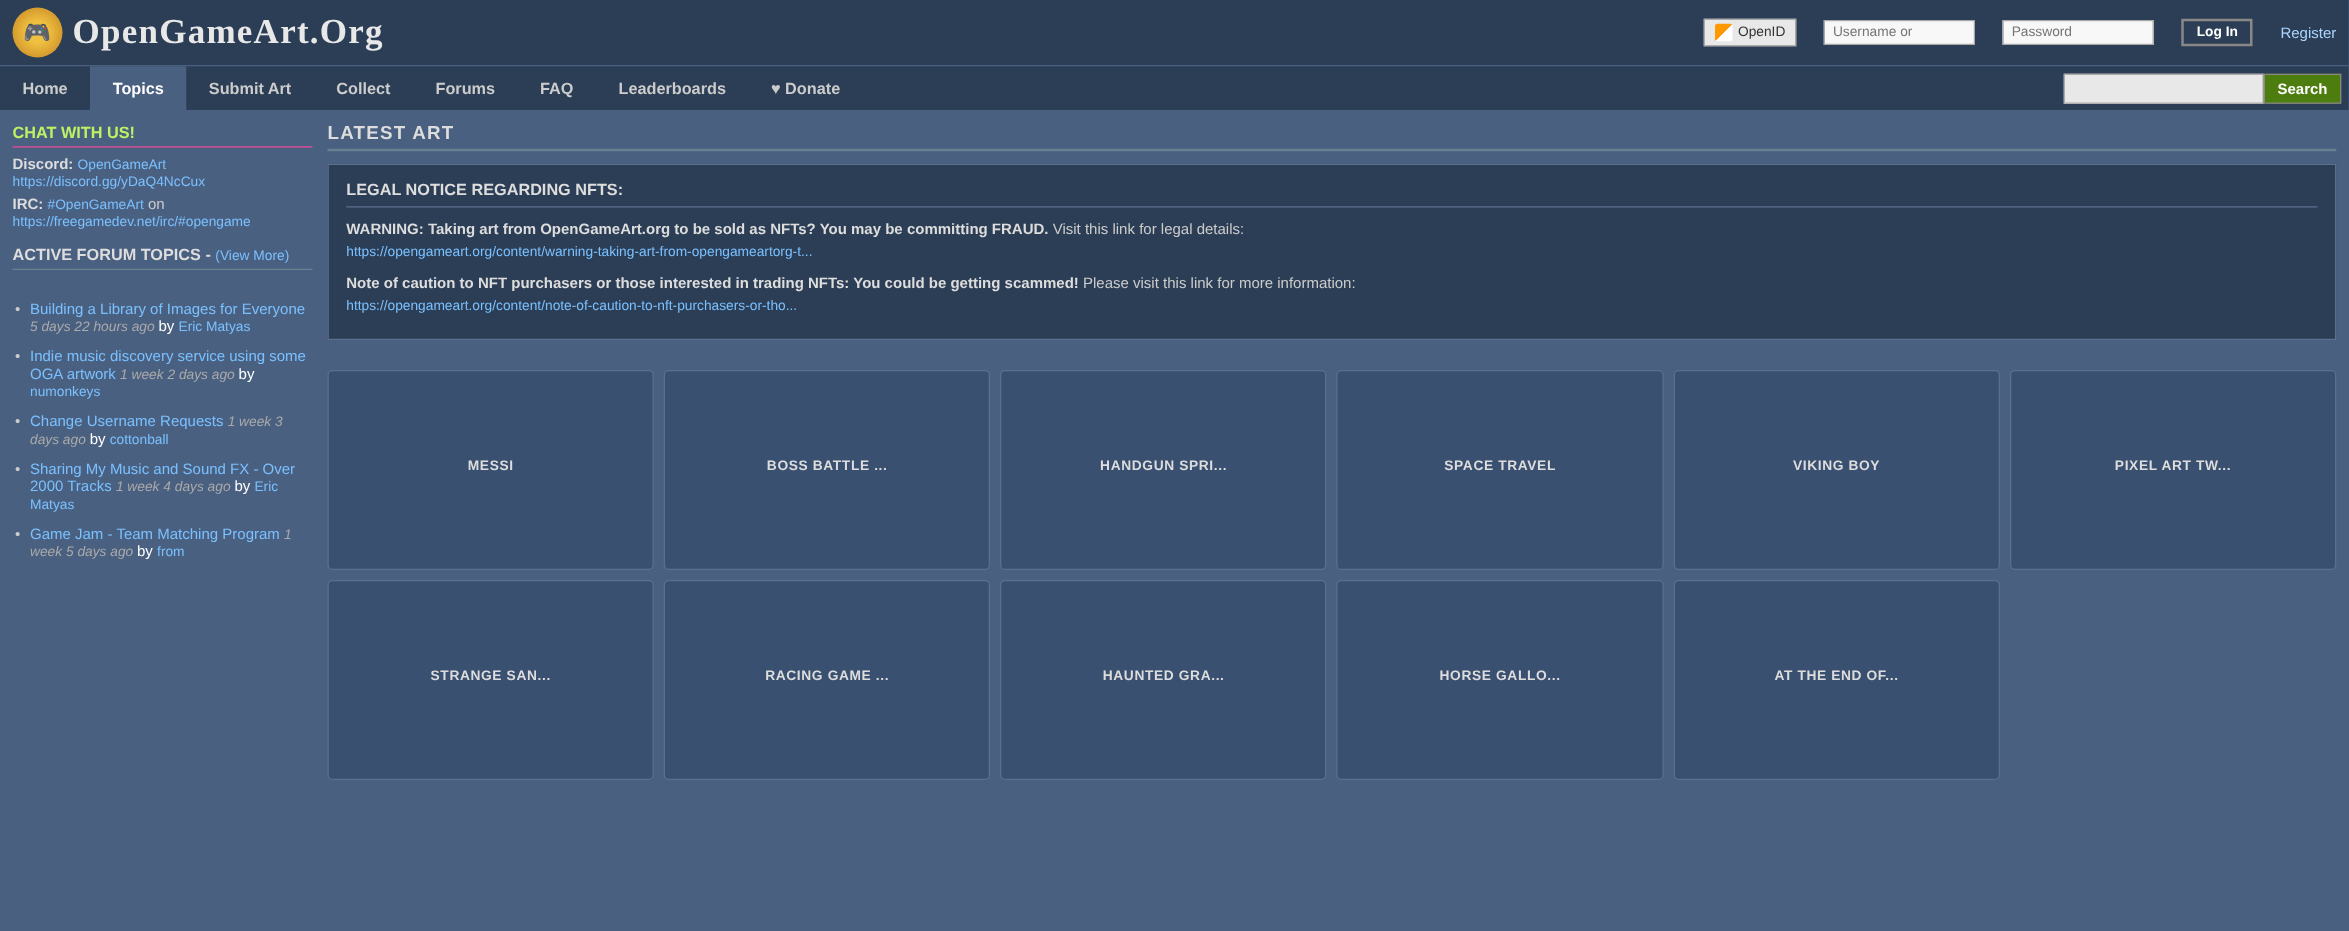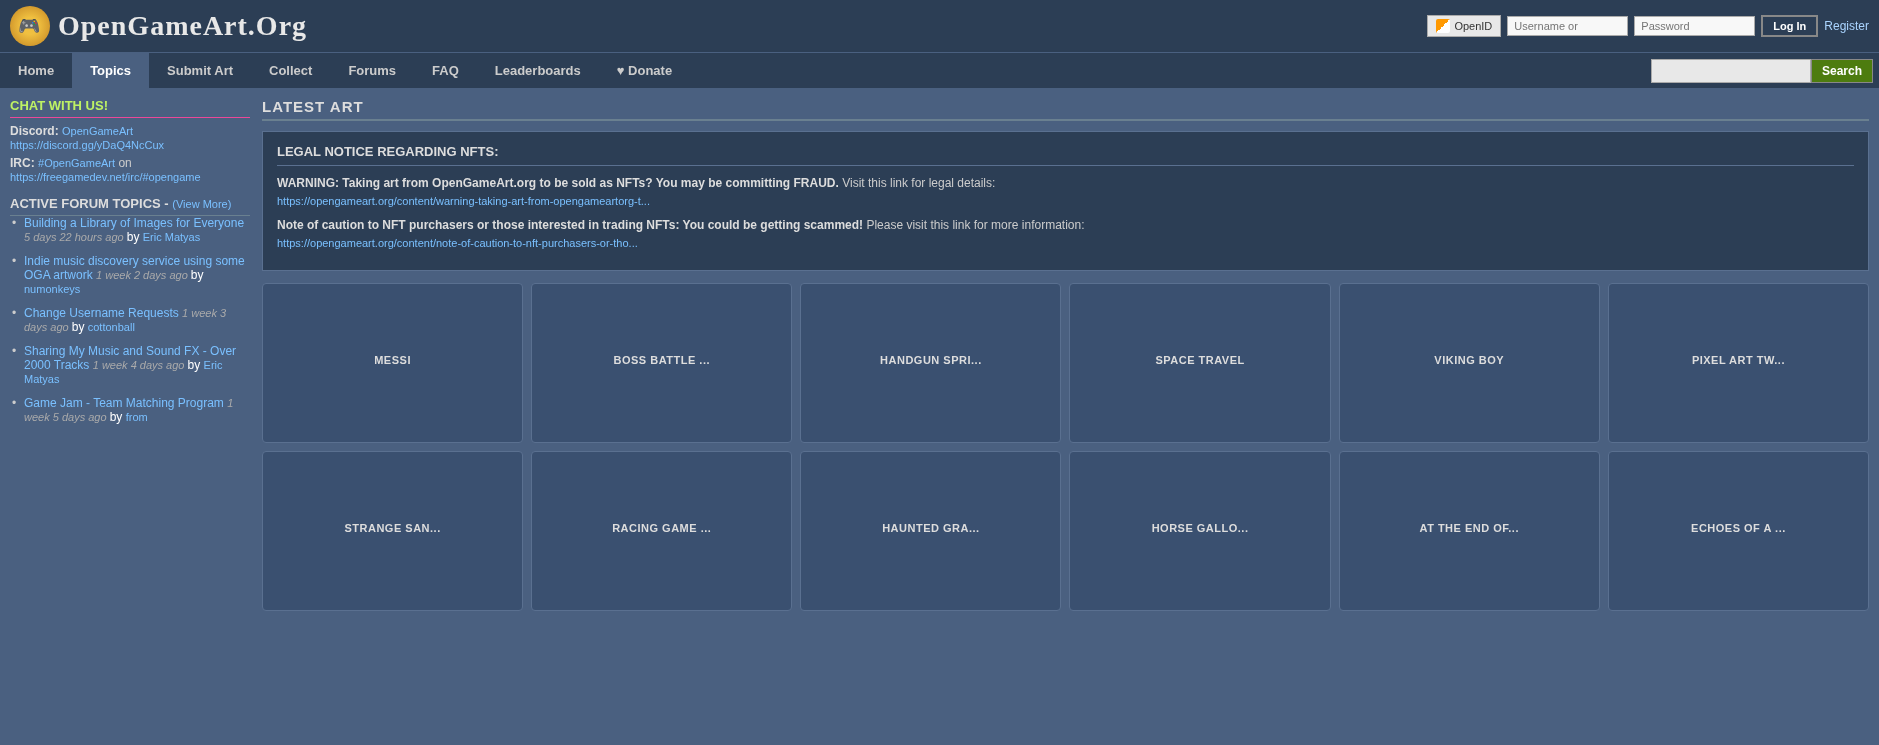--- a/index.html
+++ b/index.html
@@ -3,21 +3,21 @@
   <meta charset="utf-8">
   <style>
     * { box-sizing: border-box; margin: 0; padding: 0; }
     body { font-family: Arial, sans-serif; font-size: 13px; background: #4a6080; color: #fff; min-width: 1200px; }
 
     
     #header { background: #2c3e55; display: flex; align-items: center; padding: 6px 10px; justify-content: space-between; }
     #logo-area { display: flex; align-items: center; gap: 8px; }
     #logo-icon { width: 40px; height: 40px; background: radial-gradient(circle, #f0c040 30%, #c08020 100%); border-radius: 50%; display: flex; align-items: center; justify-content: center; font-size: 18px; font-weight: bold; color: #2c3e55; flex-shrink: 0; }
     #site-title { font-size: 28px; font-weight: bold; color: #e8e8e8; letter-spacing: 1px; font-family: Georgia, serif; }
-    #header-right { display: flex; align-items: center; gap: 6px; }
+    #header-right { display: flex; align-items: center; gap: 22px; }
     #openid-btn { background: #e8e8e8; border: 1px solid #aaa; padding: 3px 8px; font-size: 11px; color: #333; cursor: pointer; display: flex; align-items: center; gap: 4px; }
     #openid-icon { width: 14px; height: 14px; background: linear-gradient(135deg, #f90 50%, #fff 50%); border-radius: 2px; display: inline-block; }
     #username-input, #password-input { padding: 3px 6px; font-size: 11px; border: 1px solid #aaa; background: #f8f8f8; color: #333; width: 121px; }
     #login-btn { background: #2c3e55; border: 2px solid #888; color: #fff; padding: 3px 10px; font-size: 11px; font-weight: bold; cursor: pointer; }
     #register-link { color: #aad4ff; font-size: 12px; text-decoration: none; }
 
     
     #nav { background: #2c3e55; display: flex; align-items: center; border-top: 1px solid #4a6080; padding: 0 0; }
     .nav-item { padding: 10px 18px; font-size: 13px; font-weight: bold; color: #ccc; cursor: pointer; text-decoration: none; display: inline-block; }
     .nav-item.active { background: #4a6080; color: #fff; }
@@ -29,34 +29,34 @@
     #main { display: flex; padding: 10px; gap: 12px; }
 
     
     #sidebar { width: 240px; flex-shrink: 0; }
     #chat-section { margin-bottom: 12px; }
     #chat-title { font-size: 13px; font-weight: bold; color: #bef264; text-transform: uppercase; border-bottom: 1px solid #ec4899; padding-bottom: 4px; margin-bottom: 6px; }
     .chat-row { margin-bottom: 4px; font-size: 12px; color: #ccc; }
     .chat-row b { color: #ddd; }
     .chat-link { color: #7ac0ff; text-decoration: none; font-size: 11px; }
     #forum-section { }
-    #forum-title { font-size: 13px; font-weight: bold; color: #ddd; text-transform: uppercase; border-bottom: 1px solid #6a8090; padding-bottom: 4px; margin-bottom: 0; }
+    #forum-title { font-size: 13px; font-weight: bold; color: #ddd; text-transform: uppercase; border-bottom: 1px solid #6a8090; padding-bottom: 4px; margin-bottom: 24px; }
     #forum-title .view-more { font-size: 11px; font-weight: normal; color: #7ac0ff; text-transform: none; cursor: pointer; }
     .forum-item { margin-bottom: 10px; padding-left: 14px; position: relative; font-size: 12px; }
     .forum-item::before { content: '•'; position: absolute; left: 2px; color: #ccc; }
     .forum-item a { color: #7ac0ff; text-decoration: none; }
     .forum-item .time { color: #aaa; font-style: italic; font-size: 11px; }
     .forum-item .author { color: #7ac0ff; font-size: 11px; }
 
     
     #content { flex: 1; }
     #latest-art-title { font-size: 15px; font-weight: bold; color: #ddd; text-transform: uppercase; border-bottom: 2px solid #6a8090; padding-bottom: 4px; margin-bottom: 10px; letter-spacing: 1px; }
 
     
-    #nft-notice { background: #2c3e55; border: 1px solid #5a7090; padding: 12px 14px; margin-bottom: 12px; }
+    #nft-notice { background: #2c3e55; border: 1px solid #5a7090; padding: 12px 14px; margin-bottom: 24px; }
     #nft-notice-title { font-size: 13px; font-weight: bold; color: #ddd; text-transform: uppercase; border-bottom: 1px solid #5a7090; padding-bottom: 6px; margin-bottom: 8px; }
     #nft-notice p { font-size: 12px; color: #ccc; line-height: 1.5; margin-bottom: 6px; }
     #nft-notice p b { color: #ddd; }
     #nft-notice a { color: #7ac0ff; text-decoration: none; font-size: 11px; }
 
     
     #art-grid { display: grid; grid-template-columns: repeat(6, 1fr); gap: 8px; }
     .art-card { background: #3a5070; border: 1px solid #5a7090; border-radius: 4px; padding: 6px; display: flex; flex-direction: row; align-items: center; cursor: pointer; min-height: 160px; }
     .art-card-title { font-size: 11px; font-weight: bold; color: #ddd; text-align: center; text-transform: uppercase; margin-bottom: 6px; letter-spacing: 0.5px; white-space: nowrap; overflow: hidden; text-overflow: ellipsis; width: 100%; }
     .art-card-img { width: 100%; flex: 1; display: flex; align-items: center; justify-content: center; min-height: 110px; border-radius: 2px; overflow: hidden; position: relative; }
@@ -301,26 +301,16 @@
         <div class="art-card-title">At the End of...</div>
         <div class="art-card-img">
           <div class="audio-card-bg">
             <div class="play-icon">
               <div class="play-triangle"></div>
             </div>
           </div>
         </div>
       </div>
 
-      <div class="art-card">
-        <div class="art-card-title">Echoes of a ...</div>
-        <div class="art-card-img">
-          <div class="audio-card-bg">
-            <div class="play-icon">
-              <div class="play-triangle"></div>
-            </div>
-          </div>
-        </div>
-      </div>
 
     </div>
   </div>
 </div>
 
 </body></html>

